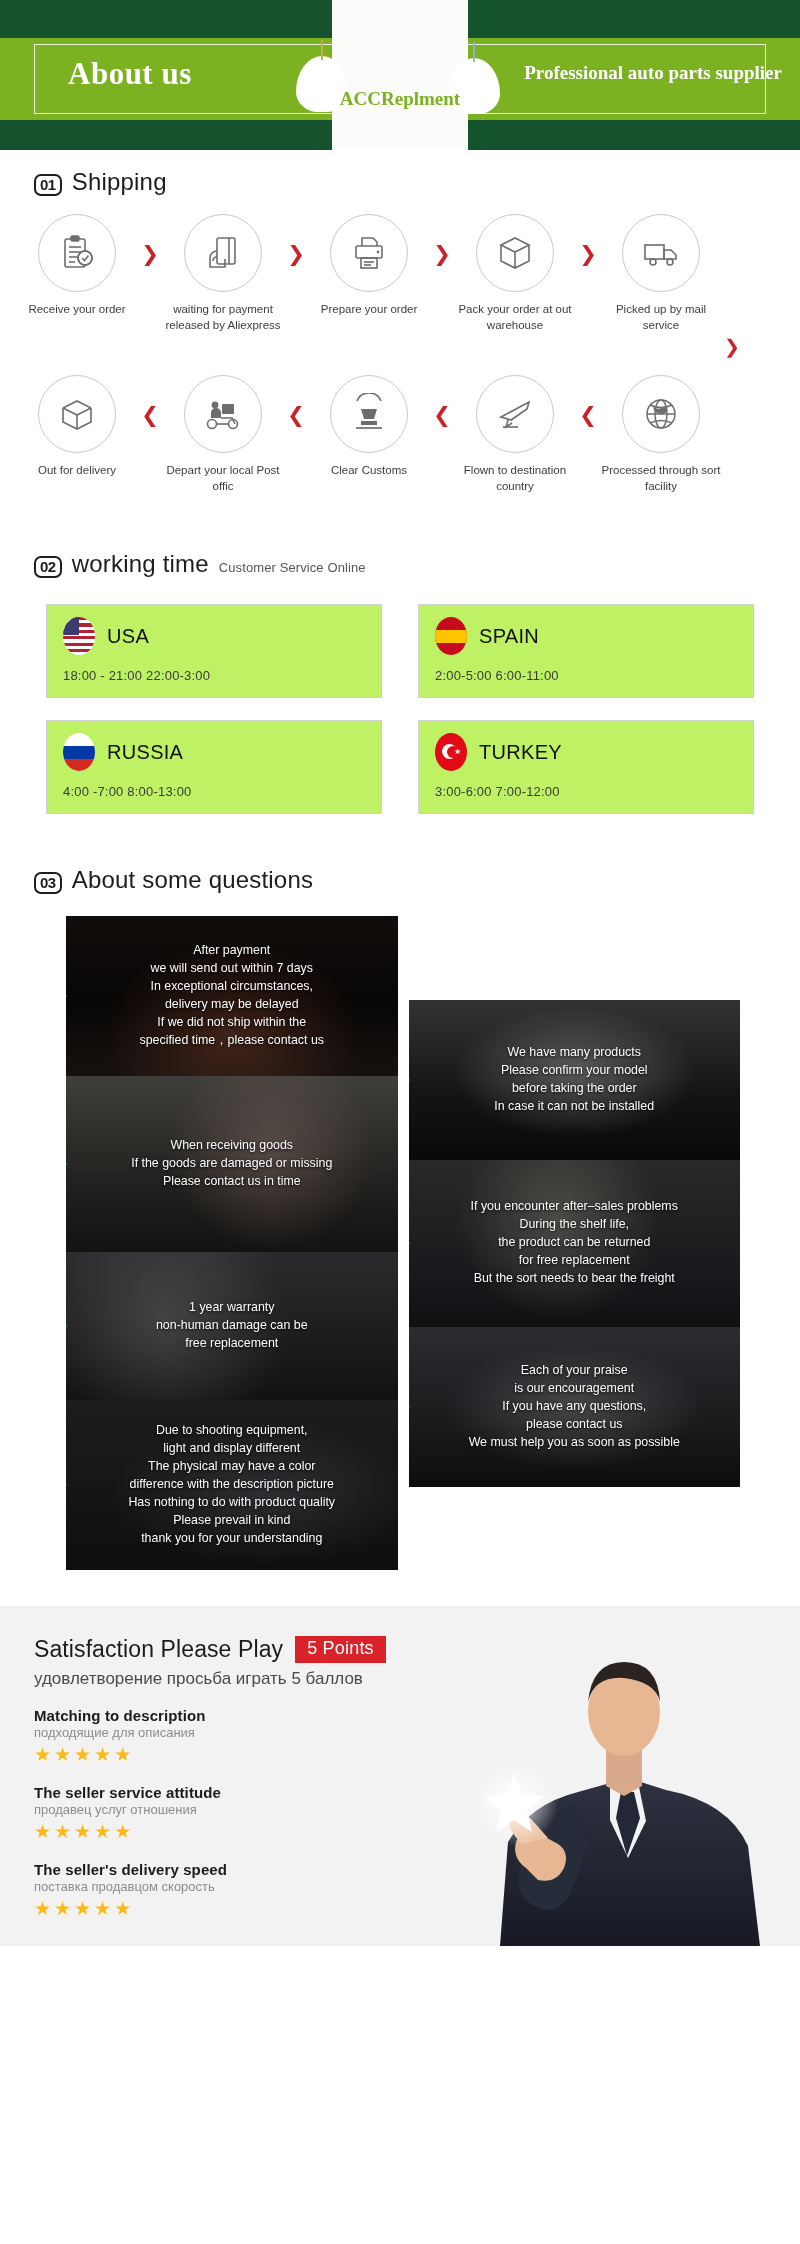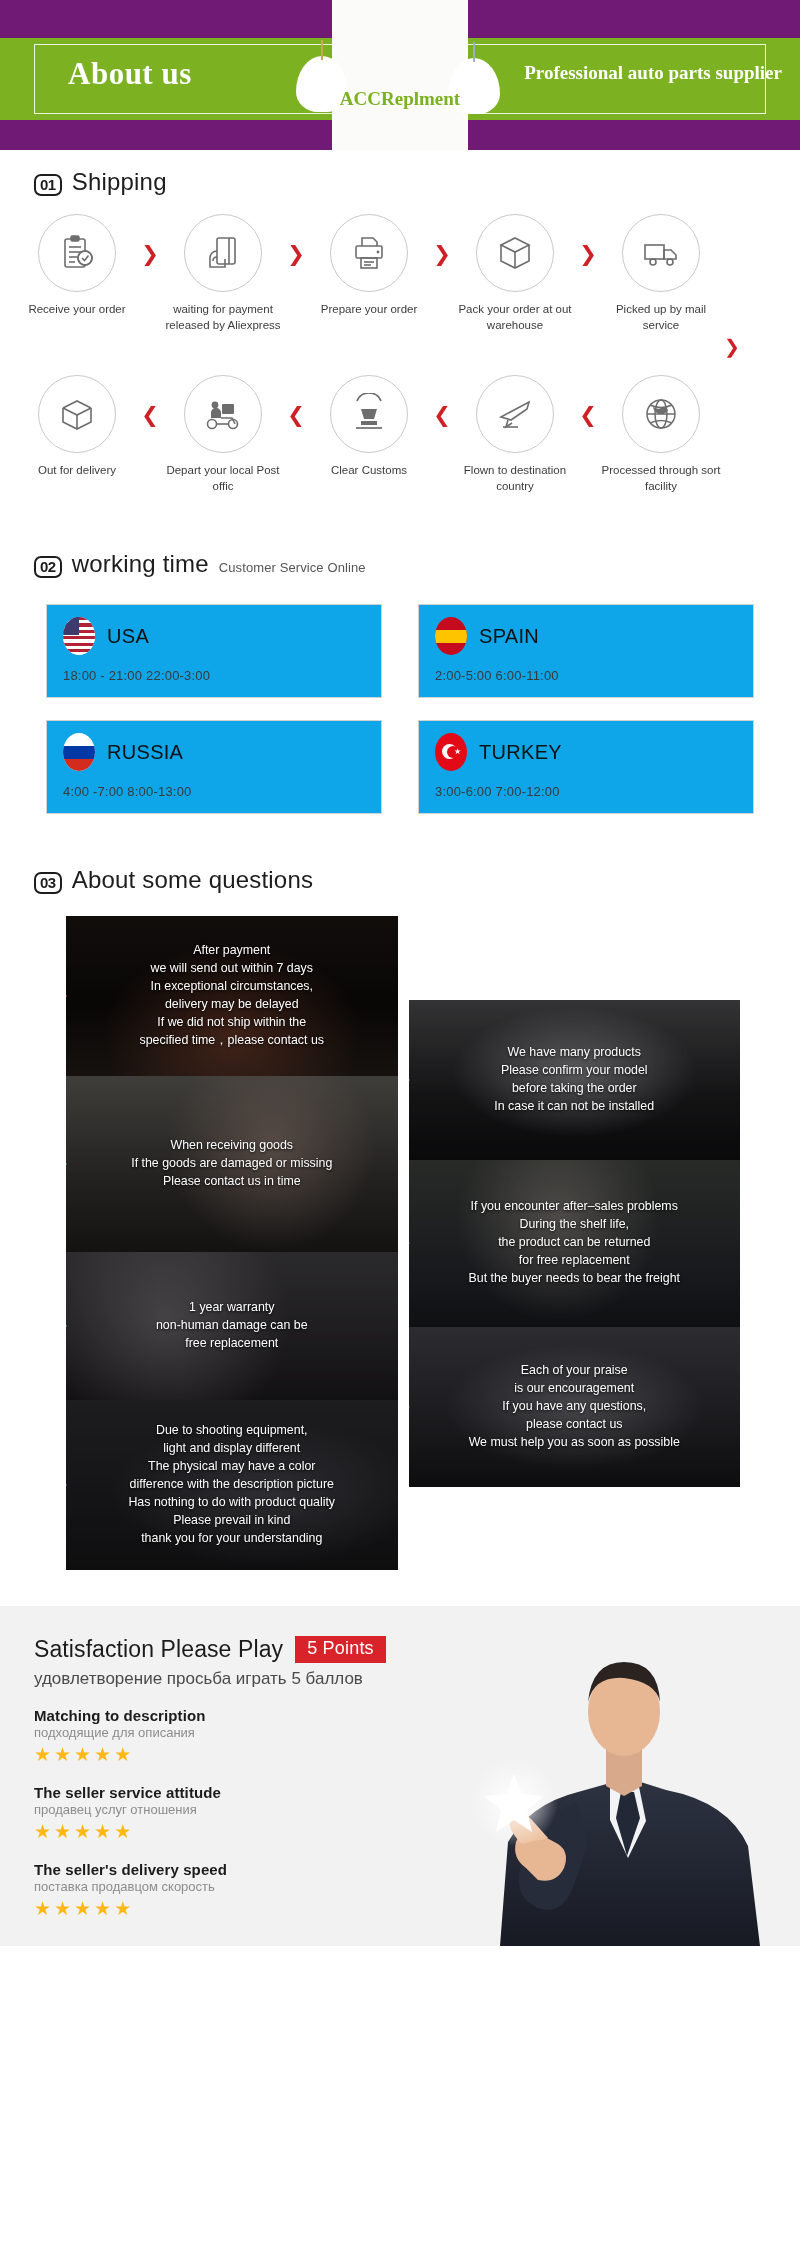--- a/index.html
+++ b/index.html
@@ -7,21 +7,21 @@
     width: 800px;
     background: #ffffff;
     font-family: "Liberation Sans", sans-serif;
   }
   body { width: 800px; height: 2244px; position: relative; overflow: hidden; }
 
   
   .header-wrap {
     position: relative;
     height: 150px;
-    background: #701a75;
+    background: #14532d;
     overflow: hidden;
   }
   .header-band {
     position: absolute;
     top: 38px; left: 0; right: 0;
     height: 82px;
     background: #7cb122;
   }
   .header-band-inner {
     position: absolute;
@@ -186,21 +186,21 @@
   .wt-grid {
     display: grid;
     grid-template-columns: 1fr 1fr;
     gap: 22px 36px;
     padding: 26px 46px 0 46px;
   }
   .wt-card {
     border: 1px solid #d2d2d2;
     height: 94px;
     position: relative;
-    background: #0ea5e9;
+    background: #bef264;
     padding: 12px 16px 0 16px;
   }
   .wt-top {
     display: flex;
     align-items: center;
     gap: 12px;
   }
   .flag {
     width: 32px; height: 38px;
     border-radius: 50%;
@@ -702,21 +702,21 @@
 In case it can not be installed</span>
       </div>
       <div class="q-card" style="height:167px">
         <span class="bg bg-mechanic"></span>
         <span class="shade"></span>
         <span class="q-mark teal"></span>
         <span class="q-text">If you encounter after–sales problems
 During the shelf life,
 the product can be returned
 for free replacement
-But the buyer needs to bear the freight</span>
+But the sort needs to bear the freight</span>
       </div>
       <div class="q-card" style="height:160px">
         <span class="bg bg-team"></span>
         <span class="shade"></span>
         <span class="q-mark green"></span>
         <span class="q-text">Each of your praise
 is our encouragement
 If you have any questions,
 please contact us
 We must help you as soon as possible</span>

